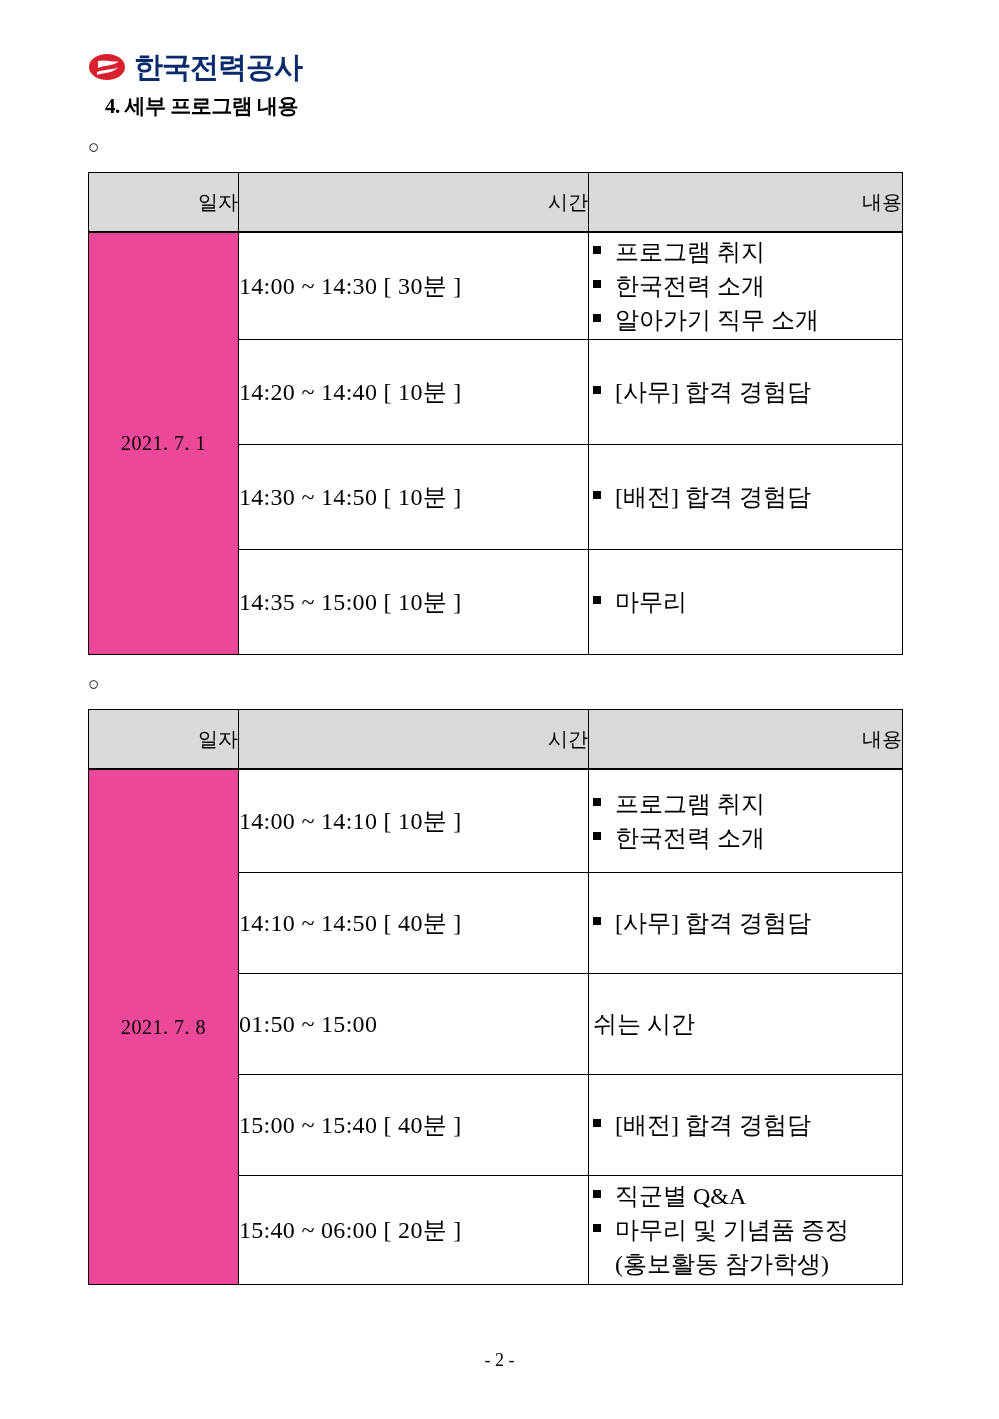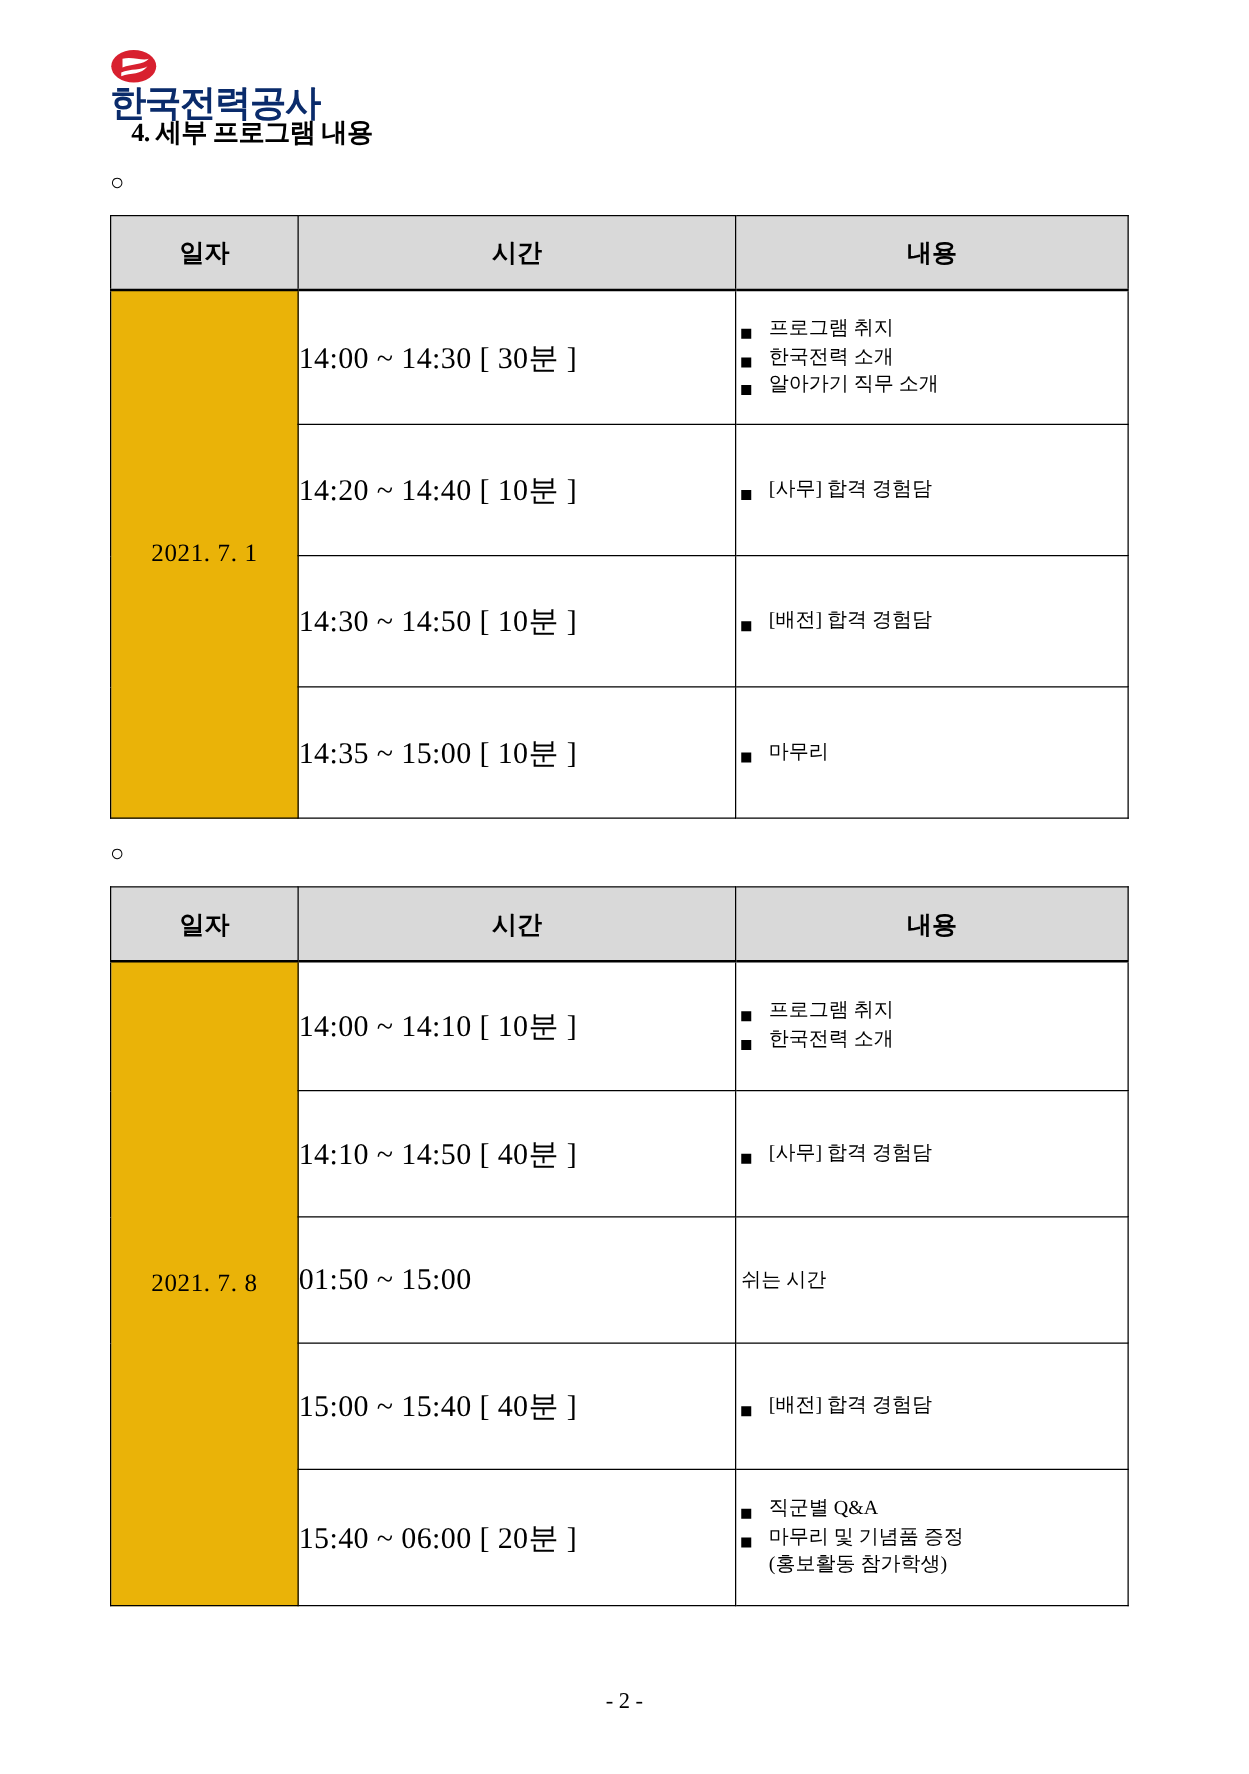--- a/index.html
+++ b/index.html
@@ -17,25 +17,24 @@
   .page {
     position: relative;
     width: 999px;
     height: 1419px;
     box-sizing: border-box;
     padding: 30px 88px 0 88px;
   }
   
   .logo-row {
     display: flex;
-    align-items: flex-start;
+    align-items: flex-end;
     height: 44px;
     margin-top: 8px;
     margin-bottom: 1px;
-    flex-direction: column;
   }
   .logo-mark {
     width: 40px;
     height: 30px;
     position: relative;
     margin-right: 6px;
     flex: 0 0 auto;
   }
   .logo-mark svg { display: block; }
   .logo-text {
@@ -75,39 +74,39 @@
     margin-bottom: 18px;
   }
   table.prog td, table.prog th {
     border: 1px solid #000000;
     padding: 0;
     vertical-align: middle;
   }
   table.prog thead th {
     background: #d9d9d9;
     font-size: 20px;
-    font-weight: bold;
+    font-weight: normal;
     height: 58px;
-    text-align: center;
+    text-align: right;
     border-bottom: 2px solid #000000;
   }
   td.date-cell {
-    background: #eab308;
+    background: #ec4899;
     text-align: center;
     font-size: 20px;
     letter-spacing: 0.5px;
   }
   td.time-cell {
     font-size: 24px;
     padding-left: 16px;
     letter-spacing: 0.3px;
     white-space: nowrap;
   }
   td.content-cell {
-    font-size: 16px;
+    font-size: 24px;
     padding: 8px 10px 8px 14px;
   }
   td.content-cell .plain {
     padding-left: 4px;
   }
   ul.bullets {
     list-style: none;
     margin: 0;
     padding: 0;
   }

